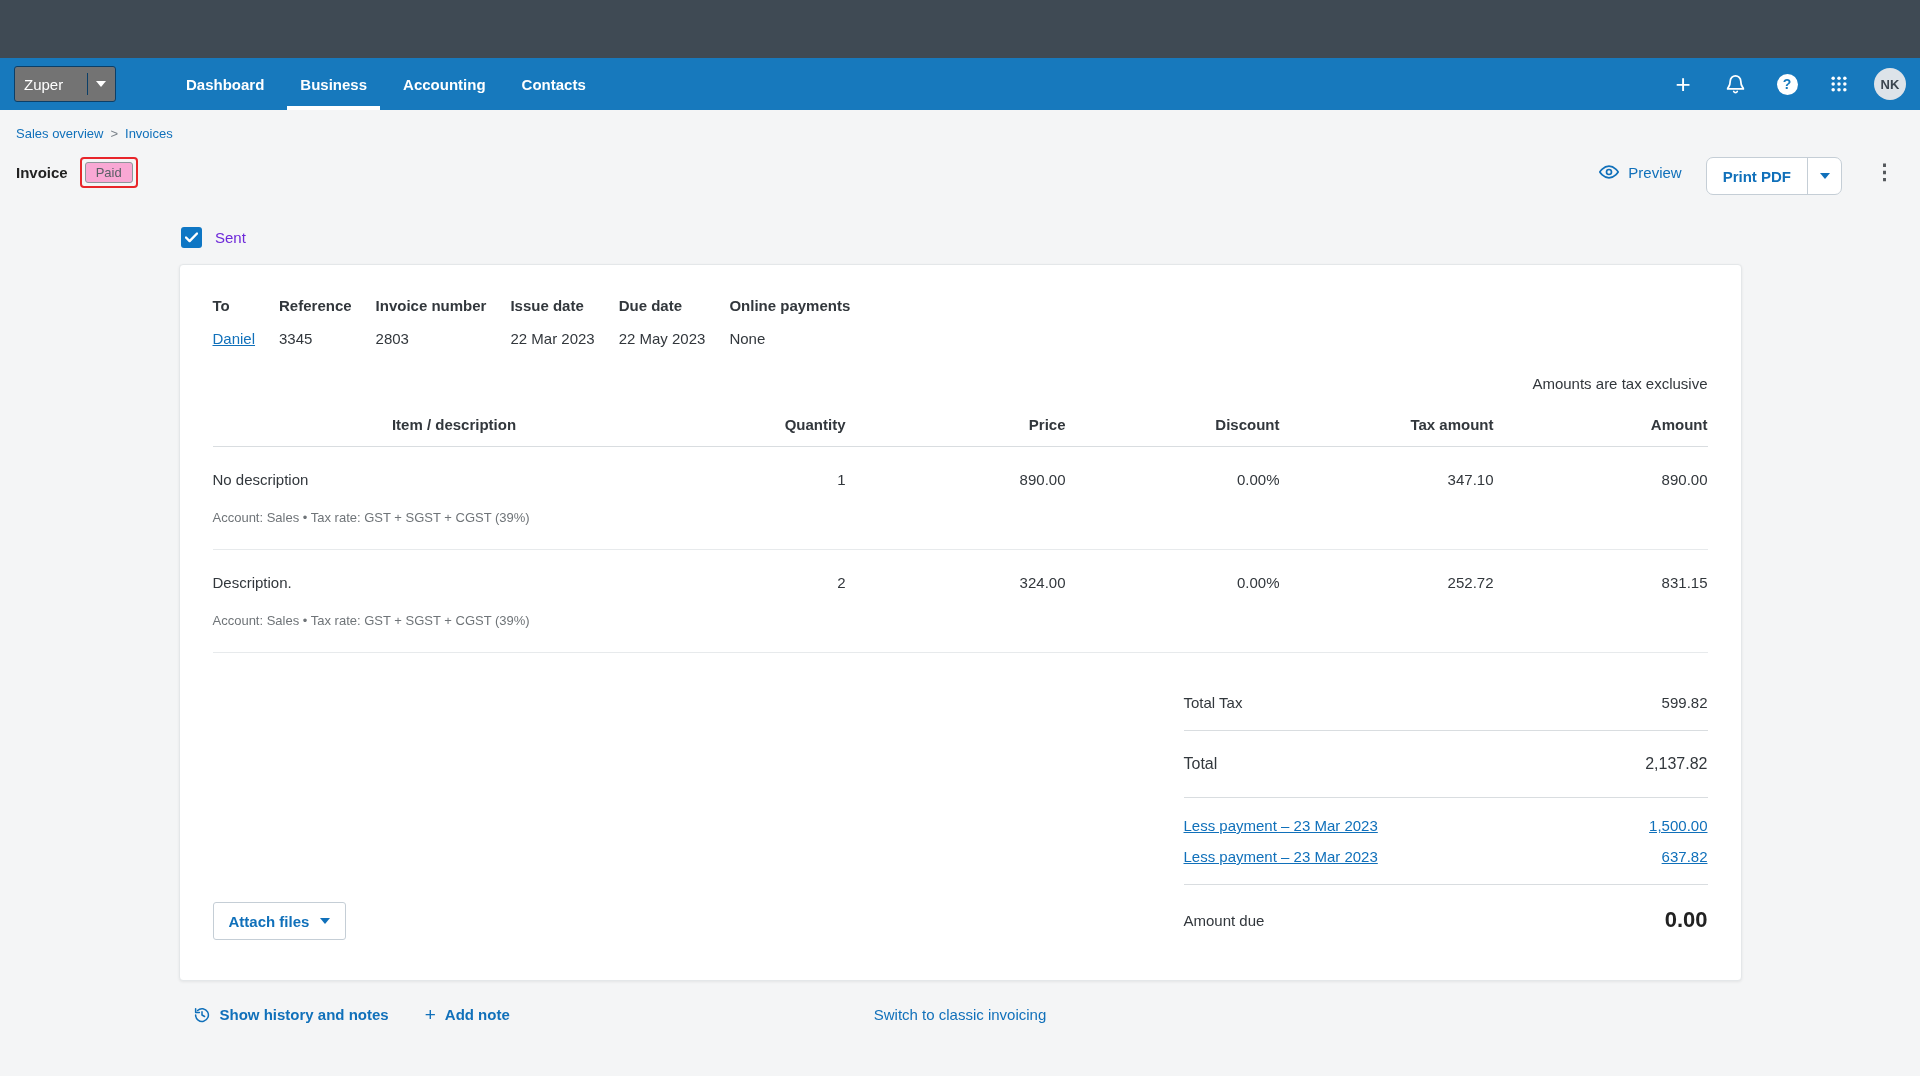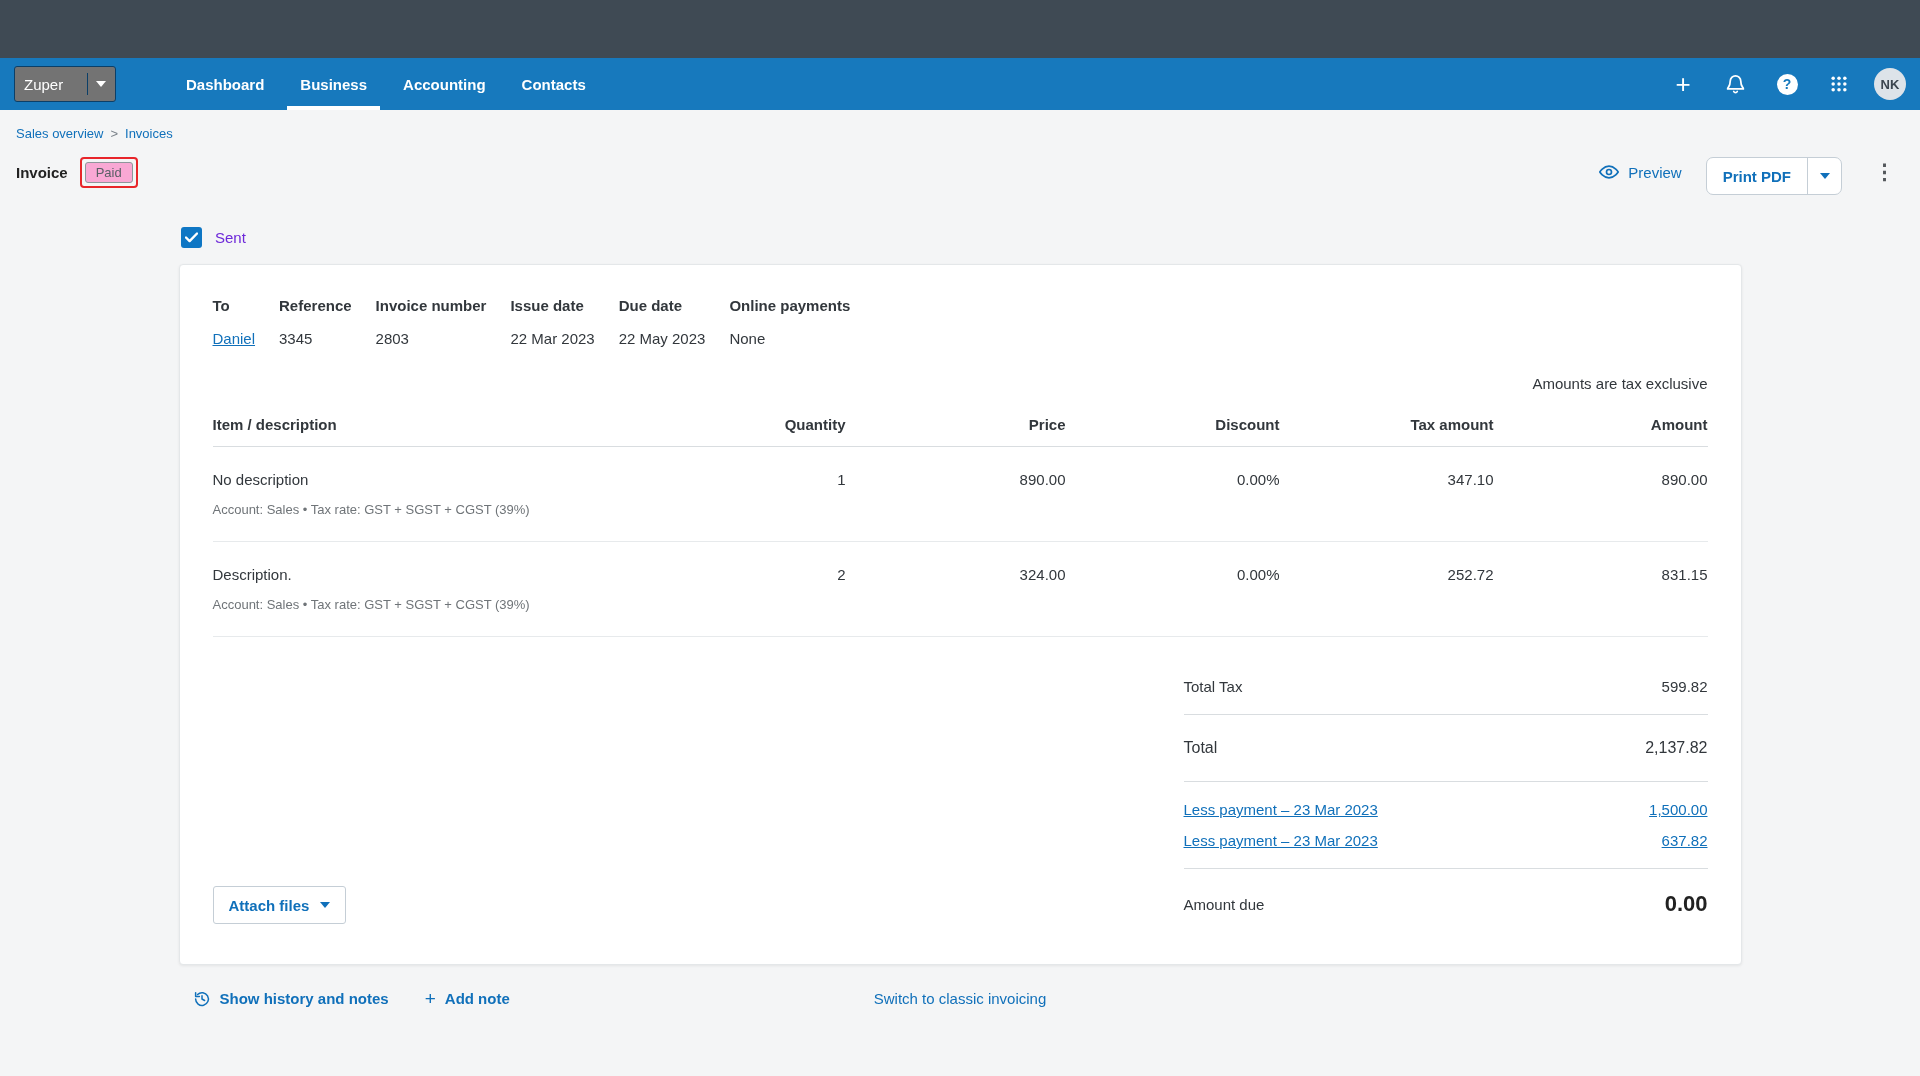--- a/index.html
+++ b/index.html
@@ -94,30 +94,30 @@
   .field-value a { color: #1070ba; text-decoration: underline; cursor: pointer; }
 
   .tax-note { text-align: right; font-size: 15px; margin-top: 28px; color: #32373c; }
 
   table.items { width: 100%; border-collapse: collapse; margin-top: 12px; }
   table.items th {
     font-size: 15px; font-weight: 700; color: #32373c;
     text-align: right; padding: 12px 0 13px 24px;
     border-bottom: 1px solid #d9dde0; white-space: nowrap;
   }
-  table.items th.col-desc { text-align: left; padding-left: 0; margin-left: 20px; }
+  table.items th.col-desc { text-align: center; padding-left: 0; margin-left: 20px; }
   table.items td {
     font-size: 15px; vertical-align: top;
     text-align: right; padding: 24px 0 0 24px;
     white-space: nowrap;
   }
   table.items td.cell-desc { text-align: left; padding-left: 0; }
   table.items tr.item-row td { border-bottom: none; }
   table.items tr.item-row:last-child td { padding-bottom: 0; }
-  .row-sub { font-size: 13px; color: #6f7478; margin-top: 14px; padding-bottom: 24px; }
+  .row-sub { font-size: 13px; color: #6f7478; margin-top: 22px; padding-bottom: 24px; }
   tr.item-row + tr.spacer-line td { border-top: 1px solid #e7eaec; padding: 0; height: 0; }
 
   .bottom { display: flex; margin-top: 34px; }
   .bottom-left { flex: 1; display: flex; align-items: flex-end; }
   .attach-btn {
     display: flex; align-items: center; gap: 11px;
     border: 1px solid #c5ced6; background: #fff; border-radius: 3px;
     height: 38px; padding: 0 15px;
     color: #1070ba; font-weight: 700; font-size: 15px; cursor: pointer;
   }

